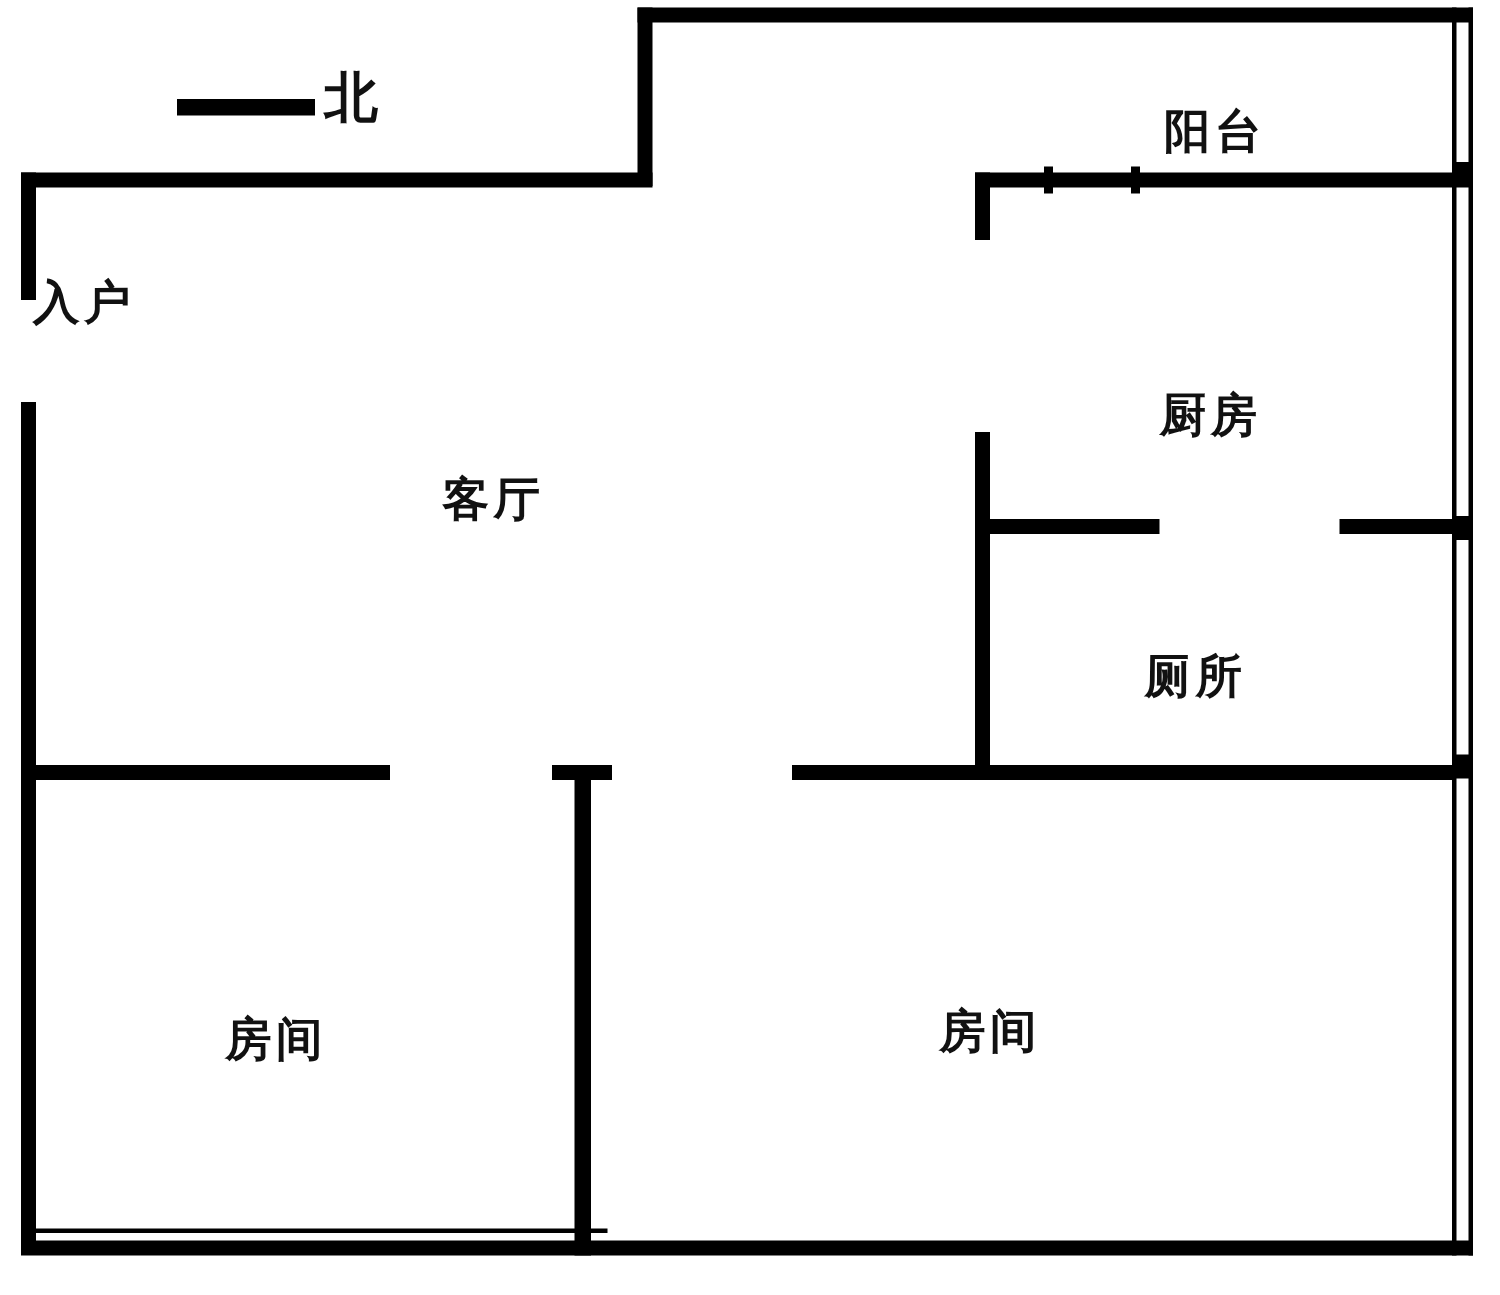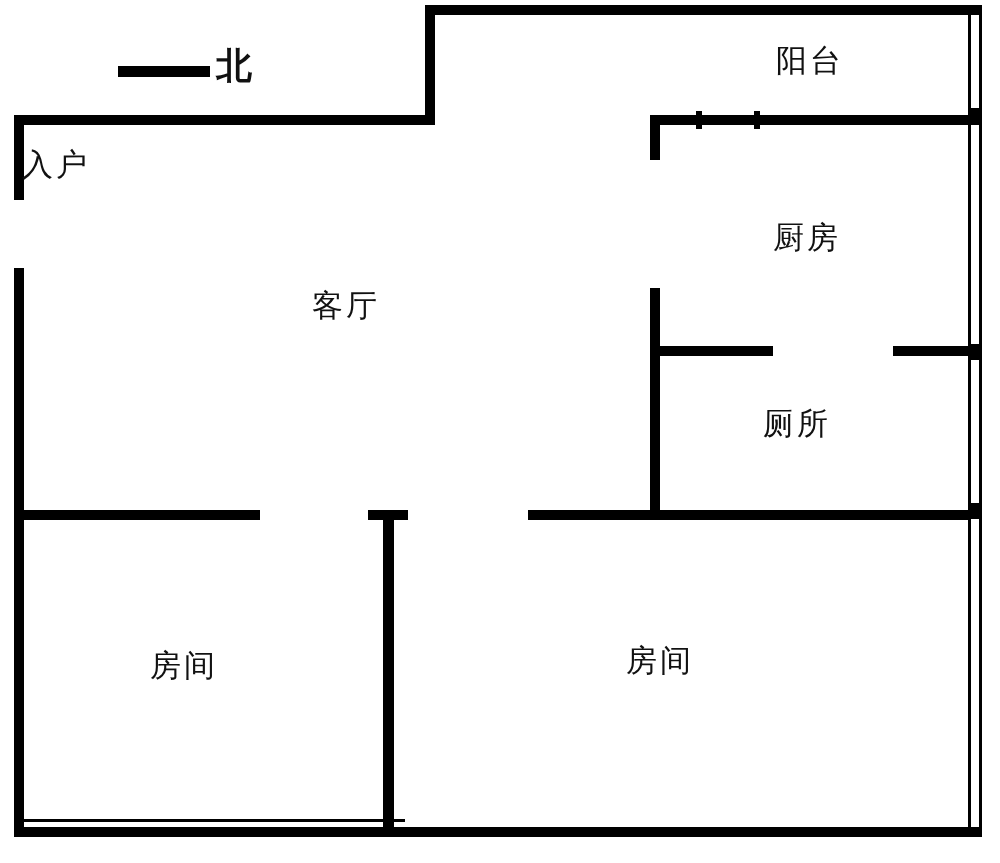--- a/index.html
+++ b/index.html
@@ -15,24 +15,25 @@
     background:var(--bg);
     font-family:"DejaVu Sans", sans-serif;
     overflow:hidden;
   }
   .floorplan svg{position:absolute;left:0;top:0;width:1000px;height:863px;}
   .floorplan svg rect{fill:var(--wall);}
   .room-label{
     position:absolute;
     color:var(--text);
     font-size:31px;
-    font-weight:400;
+    font-weight:700;
     letter-spacing:3px;
     white-space:nowrap;
     line-height:1;
+    margin-top:28px;
   }
   .north-label{
     position:absolute;
     color:var(--text);
     font-size:36px;
     font-weight:700;
     line-height:1;
   }
 </style>
 </head>
@@ -71,27 +72,27 @@
 
     <rect x="383" y="510" width="11" height="327"></rect>
 
     <rect x="23" y="819" width="382" height="3"></rect>
 
     <rect x="118" y="66" width="92" height="11"></rect>
   </svg>
 
   <div class="north-label" style="left:216px;top:48px;">北</div>
 
-  <div class="room-label" style="left:22px;top:149px;">入户</div>
+  <div class="room-label" style="left:22px;top:159px;">入户</div>
 
   <div class="room-label" style="left:776px;top:45px;">阳台</div>
 
-  <div class="room-label" style="left:773px;top:222px;">厨房</div>
+  <div class="room-label" style="left:773px;top:234px;">厨房</div>
 
   <div class="room-label" style="left:763px;top:408px;">厕所</div>
 
-  <div class="room-label" style="left:312px;top:290px;">客厅</div>
+  <div class="room-label" style="left:295px;top:290px;">客厅</div>
 
   <div class="room-label" style="left:150px;top:650px;">房间</div>
 
   <div class="room-label" style="left:626px;top:645px;">房间</div>
 
 </div>
 
 </body></html>

